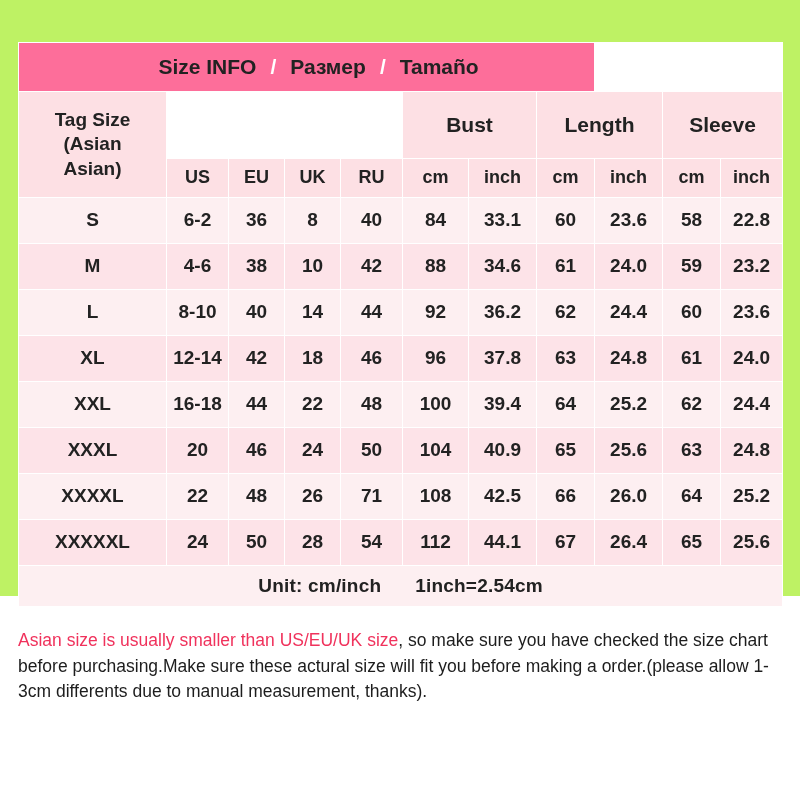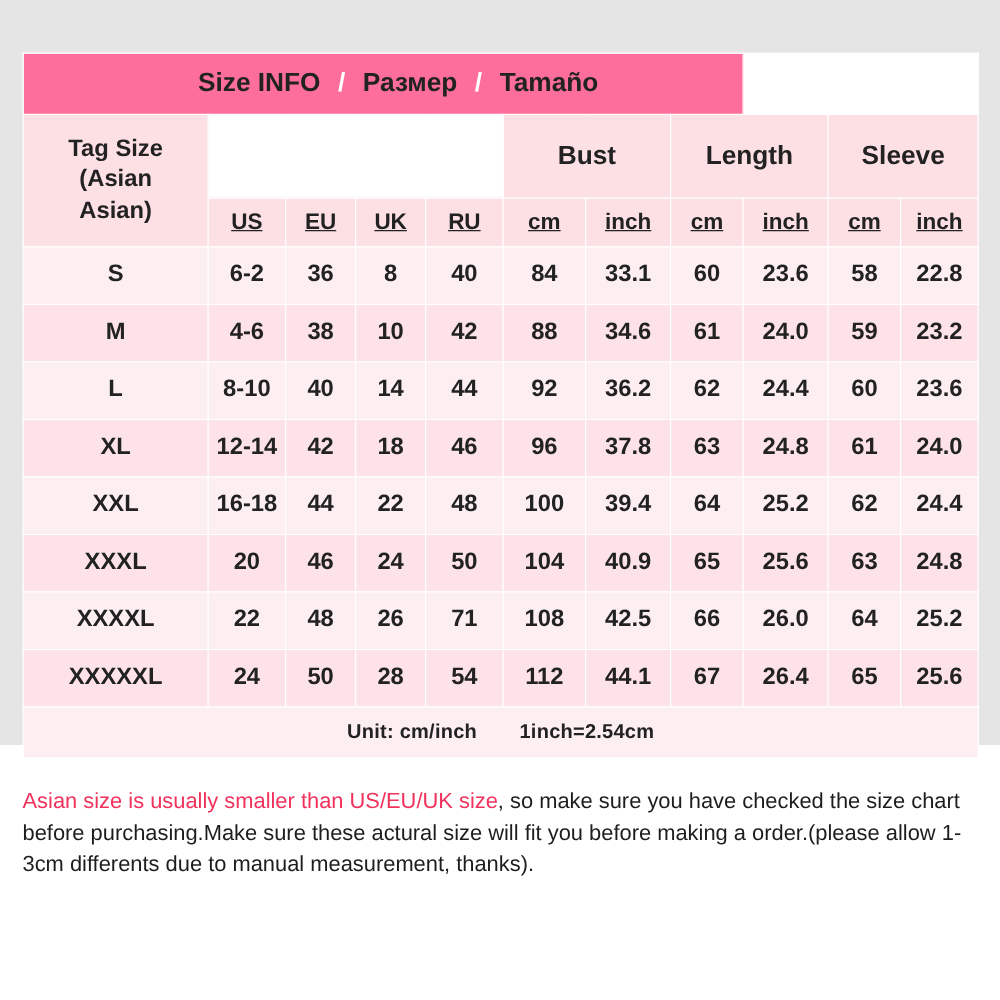--- a/index.html
+++ b/index.html
@@ -7,21 +7,21 @@
     padding: 0;
     background: #ffffff;
     width: 800px;
     height: 800px;
     font-family: "Liberation Sans", sans-serif;
   }
   #root {
     position: relative;
     width: 800px;
     height: 596px;
-    background: #e5e5e5;
+    background: #bef264;
     box-sizing: border-box;
   }
   .chart-wrap {
     position: absolute;
     left: 18px;
     top: 42px;
     width: 764px;
   }
   table.size-table {
     border-collapse: collapse;
@@ -57,40 +57,39 @@
     padding: 16px 2px !important;
   }
   .hdr-group {
     background: #fde0e4;
     font-size: 21px;
   }
   .hdr-sub {
     background: #fde0e4;
     font-size: 18px;
     height: 38px;
-    text-decoration: underline;
   }
   .hdr-blank {
     background: #ffffff;
   }
   
   tr.row-a td { background: #fdeff1; }
   tr.row-b td { background: #fde3e8; }
   td.data {
     height: 45px;
     font-size: 19px;
     font-weight: bold;
     color: #1d1d1d;
   }
   td.data.tag { font-size: 19px; }
   
   .unit-cell {
     background: #fdeff1;
     color: #f0325c;
-    font-size: 16px;
+    font-size: 19px;
     font-weight: bold;
     height: 40px;
     letter-spacing: 0.2px;
   }
   .unit-cell .gap { display:inline-block; width: 34px; }
   
   .note {
     position: absolute;
     left: 18px;
     top: 628px;

